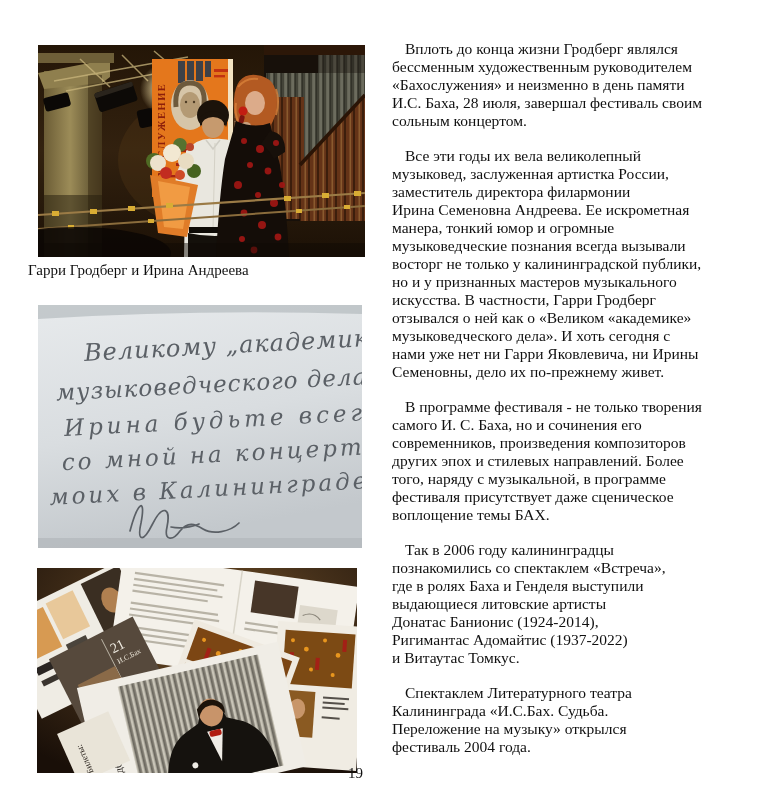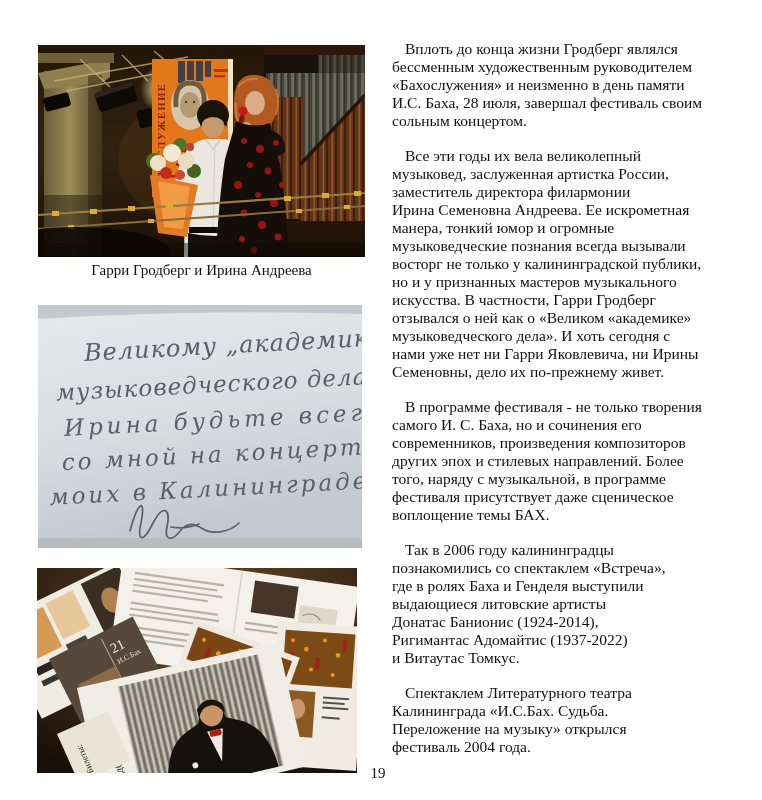--- a/index.html
+++ b/index.html
@@ -1,28 +1,28 @@
 <!DOCTYPE html>
 <html><head>
 <meta charset="utf-8">
 <style>
   html,body{margin:0;padding:0;background:#ffffff;}
   .page{position:relative;width:762px;height:800px;background:#ffffff;overflow:hidden;
         font-family:"Liberation Serif",serif;color:#161616;}
   figure.photo{position:absolute;margin:0;padding:0;}
   figure.photo svg{display:block;width:100%;height:100%;}
   .photo1{left:38px;top:45px;width:327px;height:212px;}
-  .caption{position:absolute;left:28px;top:261px;width:347px;text-align:center;
+  .caption{position:absolute;left:28px;top:261px;width:347px;
            font-size:15px;line-height:19px;color:#101010;}
   .photo2{left:38px;top:305px;width:324px;height:243px;}
   .photo3{left:37px;top:568px;width:320px;height:205px;}
   .text-col{position:absolute;left:392px;top:40px;width:368px;
             font-size:15.5px;line-height:18px;color:#101010;}
   .text-col p{margin:0 0 17px 0;text-indent:13px;white-space:pre-line;}
-  .page-number{position:absolute;left:348px;top:765px;width:60px;text-align:center;
+  .page-number{position:absolute;left:348px;top:765px;width:60px;
                font-size:15px;color:#101010;}
 </style>
 </head>
 <body>
 
 <div class="page">
 
   <figure class="photo photo1">
     <svg viewBox="0 0 327 212" preserveAspectRatio="none">
       <defs>

